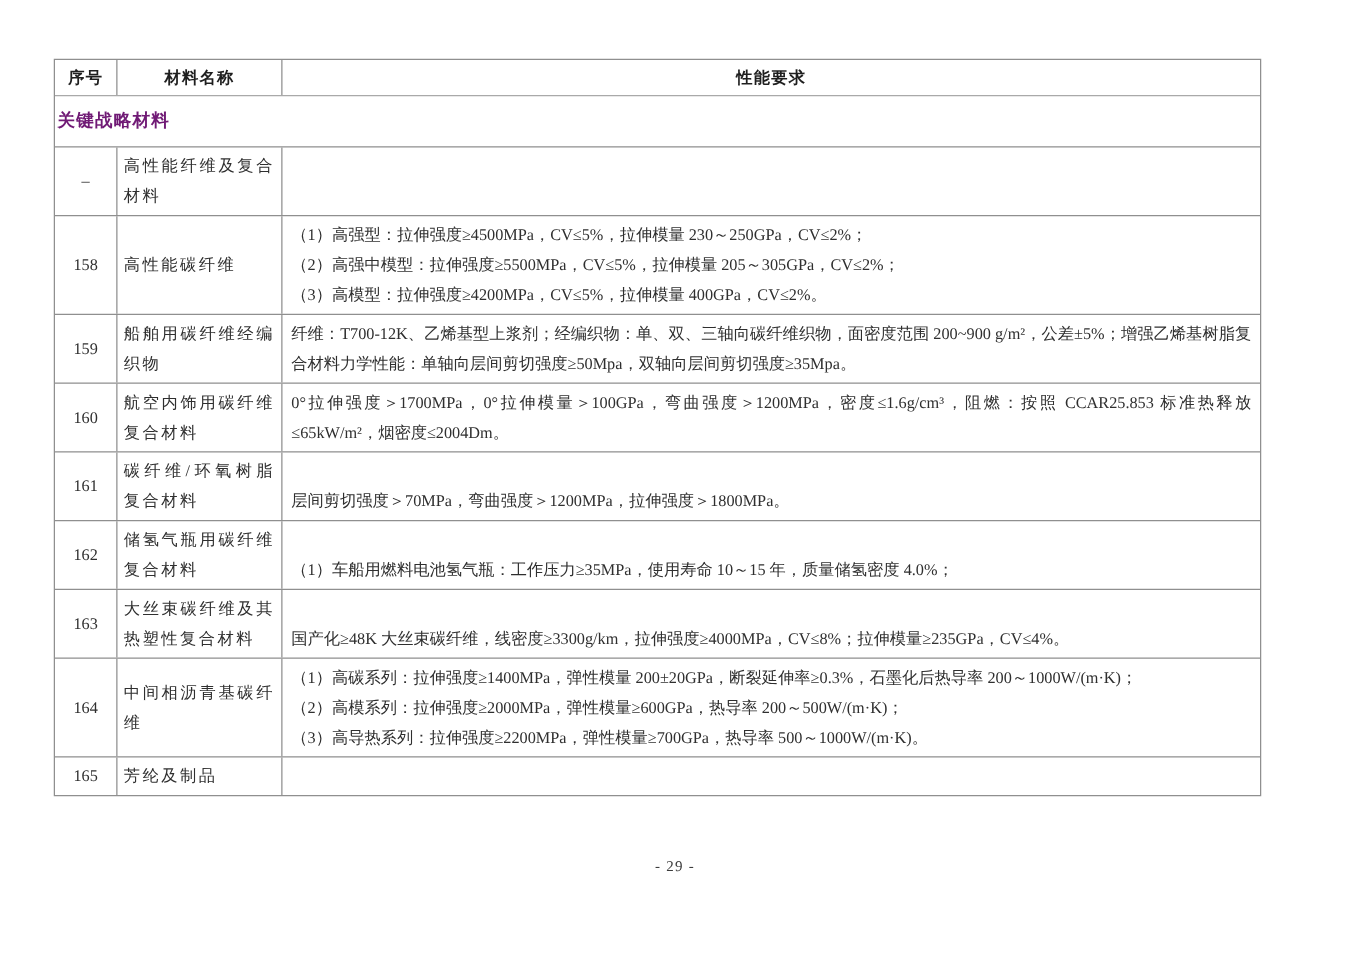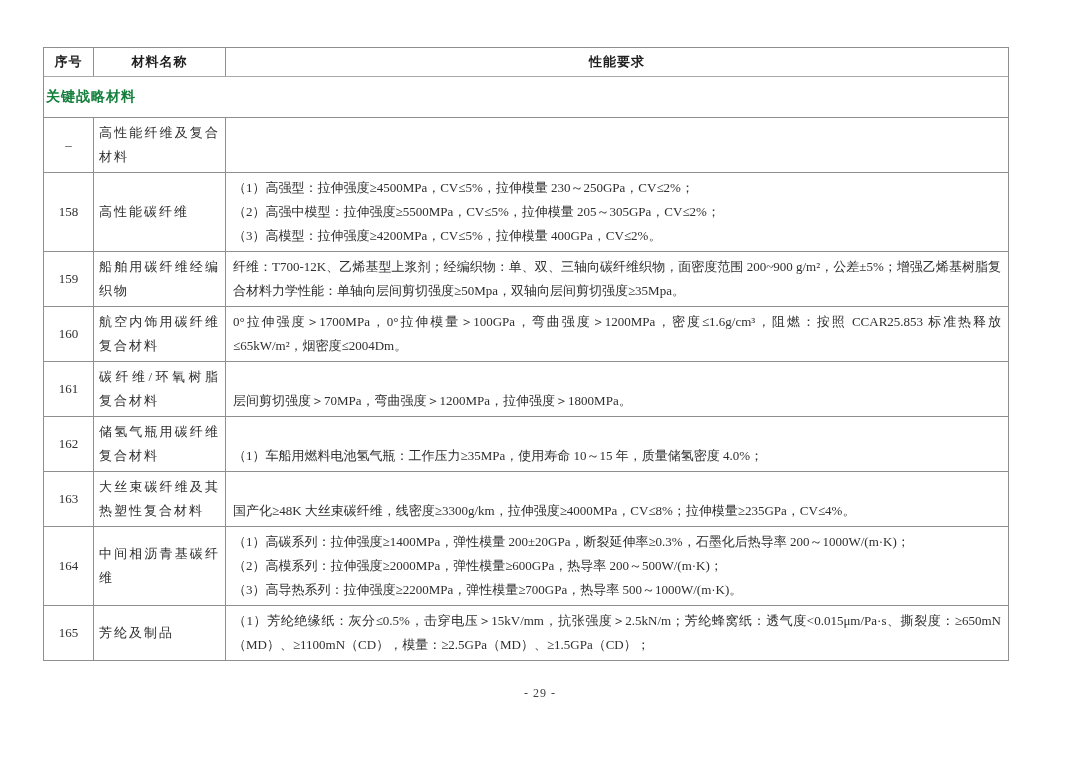--- a/index.html
+++ b/index.html
@@ -18,21 +18,21 @@
   .th{
     min-height:28px;display:flex;align-items:center;justify-content:center;
     font-weight:700;color:#1f1f1f;letter-spacing:1px;
   }
   .th.c1,.th.c2{border-right:1px solid #8f8f8f;}
   .section-row{
     border-top:1px solid #a9a9a9;
     min-height:40px;display:flex;align-items:center;
     padding:0 2px;
   }
-  .section-row span{font-weight:700;color:#15803d;font-size:14px;letter-spacing:1px;}
+  .section-row span{font-weight:700;color:#701a75;font-size:14px;letter-spacing:1px;}
   .row{
     display:grid;grid-template-columns:50px 132px auto;
     border-top:1px solid #8f8f8f;
   }
   .cell{display:flex;flex-direction:column;justify-content:center;}
   .cell.c1{
     align-items:center;text-align:center;
     border-right:1px solid #8f8f8f;padding:3px 0;
   }
   .cell.c2{
@@ -117,20 +117,17 @@
           <div class="cell c2">中间相沥青基碳纤维</div>
           <div class="cell c3">
             <div class="reqline">（1）高碳系列：拉伸强度≥1400MPa，弹性模量 200±20GPa，断裂延伸率≥0.3%，石墨化后热导率 200～1000W/(m·K)；</div>
             <div class="reqline">（2）高模系列：拉伸强度≥2000MPa，弹性模量≥600GPa，热导率 200～500W/(m·K)；</div>
             <div class="reqline">（3）高导热系列：拉伸强度≥2200MPa，弹性模量≥700GPa，热导率 500～1000W/(m·K)。</div>
           </div>
         </div>
         <div class="row">
           <div class="cell c1">165</div>
           <div class="cell c2">芳纶及制品</div>
-          <div class="cell c3">
-            <div class="reqline">（1）芳纶绝缘纸：灰分≤0.5%，击穿电压＞15kV/mm，抗张强度＞2.5kN/m；芳纶蜂窝纸：透气度&lt;0.015μm/Pa·s、撕裂度：≥650mN（MD）、≥1100mN（CD），模量：≥2.5GPa（MD）、≥1.5GPa（CD）；</div>
-          </div>
         </div>
       </div>
   </div>
   <div class="pageno">- 29 -</div>
 </div>
 
 </body></html>

